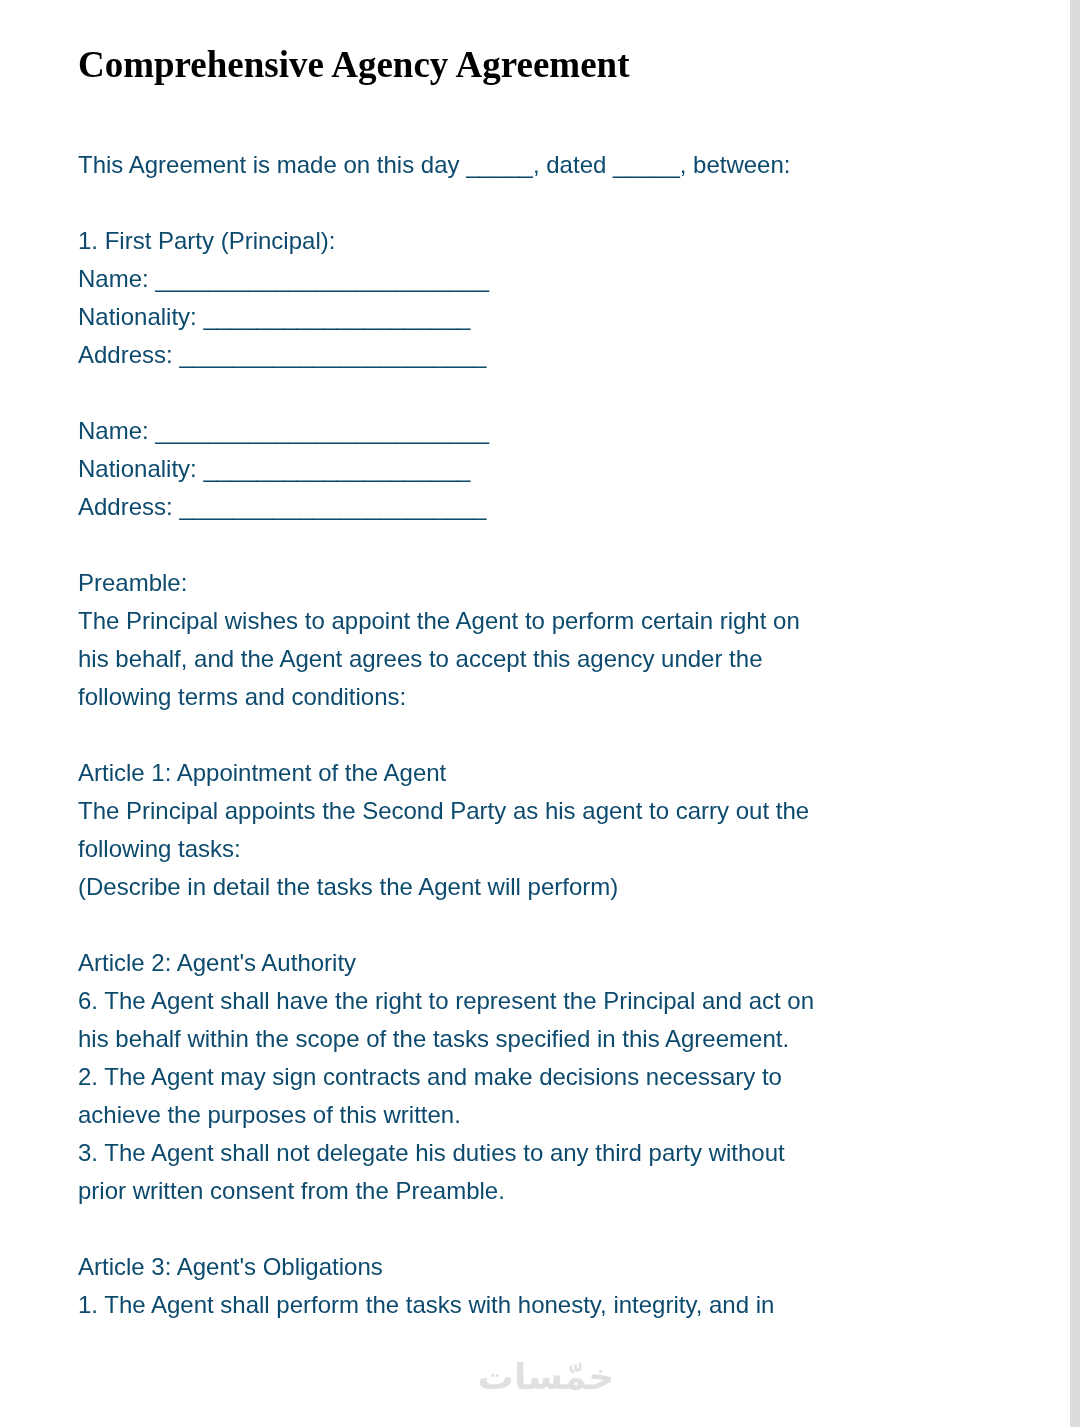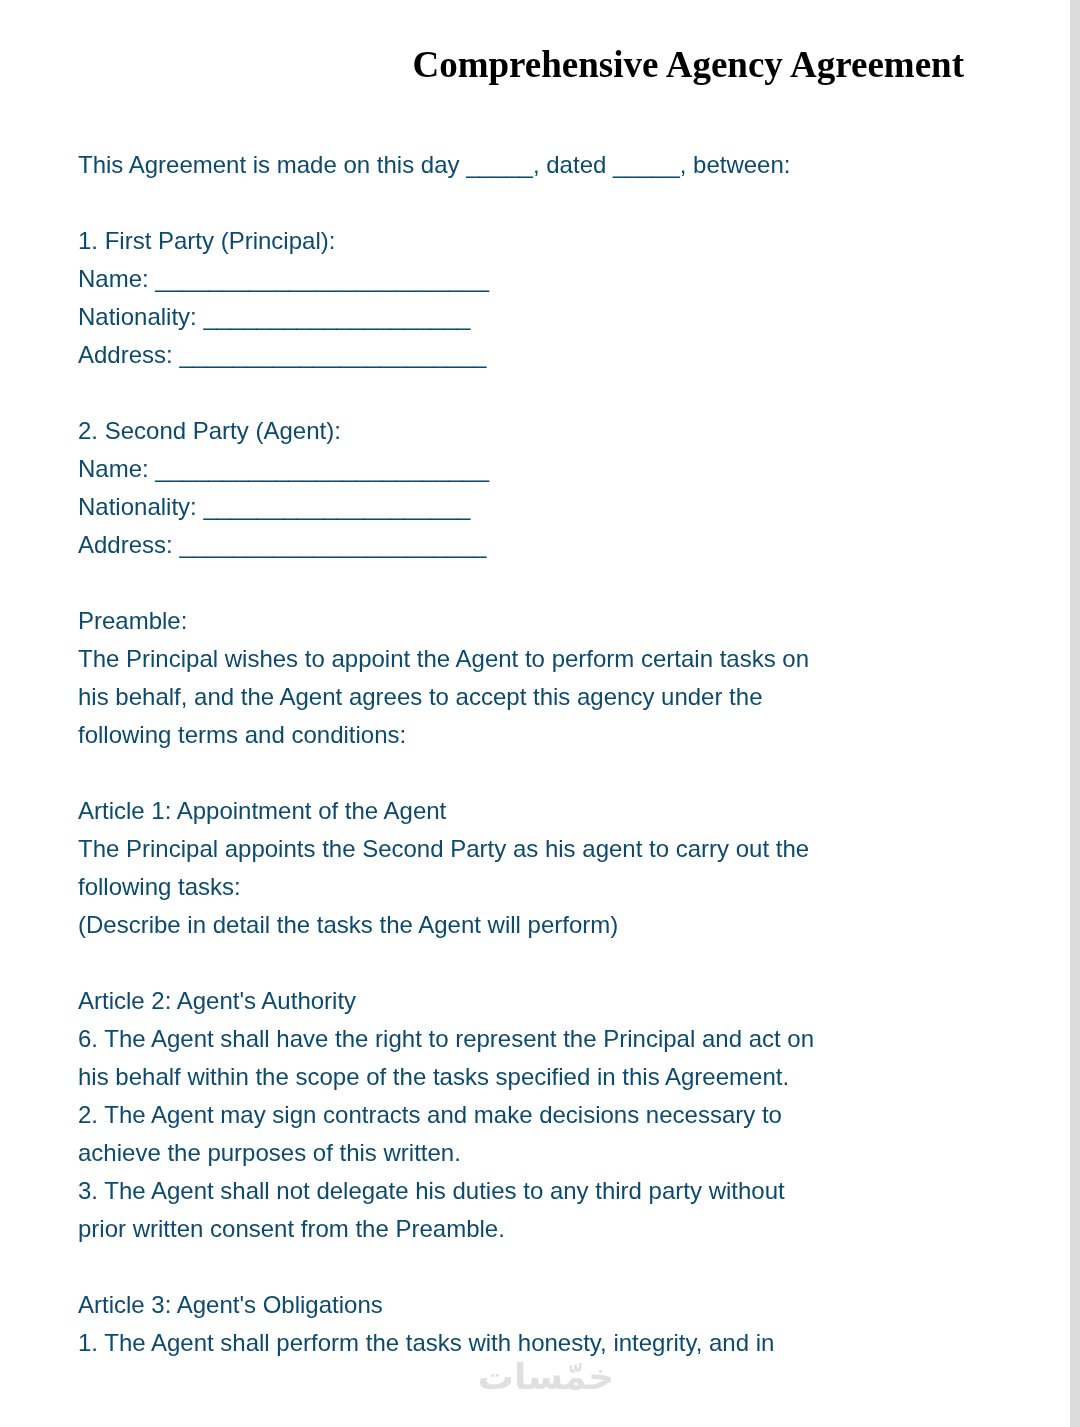--- a/index.html
+++ b/index.html
@@ -28,21 +28,21 @@
     position: absolute;
     left: 78px;
     top: 42px;
     width: 886px;
   }
   .title {
     font-family: "Liberation Serif", serif;
     font-weight: bold;
     font-size: 37px;
     line-height: 46px;
-    text-align: right;
+    text-align: left;
     margin-bottom: 58px;
     color: #000000;
   }
   .block { margin-bottom: 38px; }
   .line {
     font-size: 24px;
     line-height: 38px;
     white-space: pre;
     color: #0c4a6e;
   }
@@ -69,28 +69,27 @@
         <div class="block">
           <div class="line">This Agreement is made on this day _____, dated _____, between:</div>
         </div>
         <div class="block">
           <div class="line">1. First Party (Principal):</div>
           <div class="line">Name: _________________________</div>
           <div class="line">Nationality: ____________________</div>
           <div class="line">Address: _______________________</div>
         </div>
         <div class="block">
-          <div class="line">2. Second Party (Agent):</div>
           <div class="line">Name: _________________________</div>
           <div class="line">Nationality: ____________________</div>
           <div class="line">Address: _______________________</div>
         </div>
         <div class="block">
           <div class="line">Preamble:</div>
-          <div class="line">The Principal wishes to appoint the Agent to perform certain tasks on</div>
+          <div class="line">The Principal wishes to appoint the Agent to perform certain right on</div>
           <div class="line">his behalf, and the Agent agrees to accept this agency under the</div>
           <div class="line">following terms and conditions:</div>
         </div>
         <div class="block">
           <div class="line">Article 1: Appointment of the Agent</div>
           <div class="line">The Principal appoints the Second Party as his agent to carry out the</div>
           <div class="line">following tasks:</div>
           <div class="line">(Describe in detail the tasks the Agent will perform)</div>
         </div>
         <div class="block">

